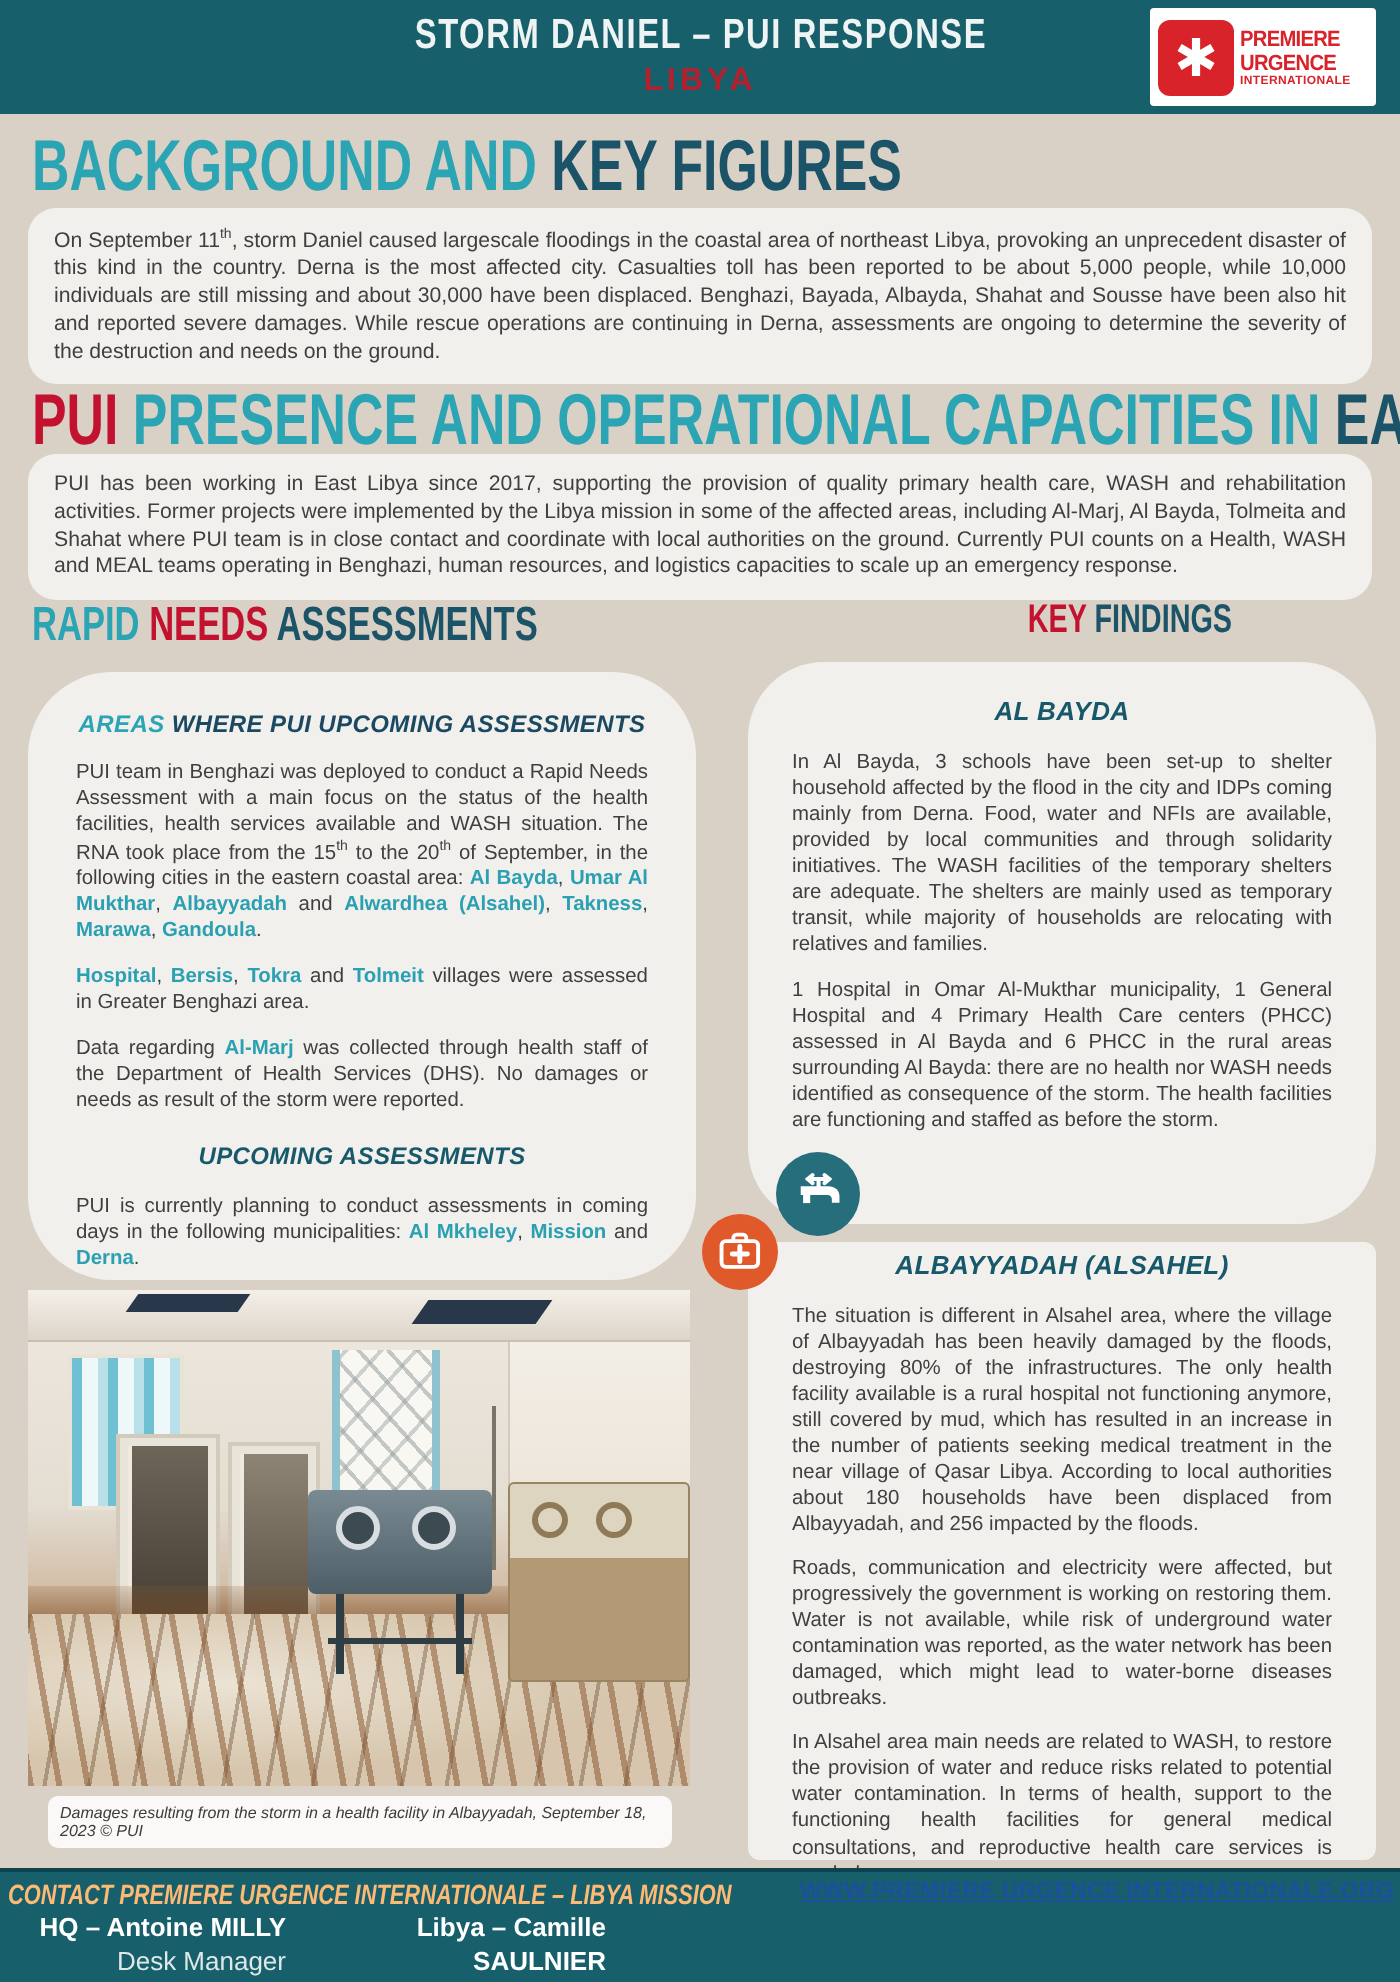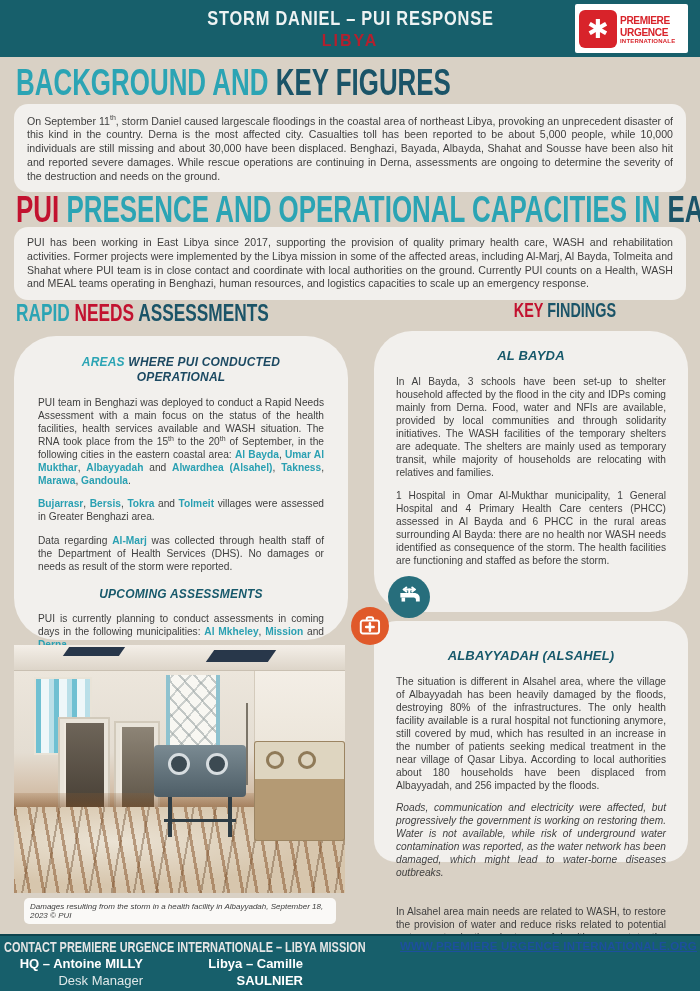--- a/index.html
+++ b/index.html
@@ -29,21 +29,21 @@
 
   
   .wide-box { position:absolute; left:14px; width:672px; background:#f2f0ed; border-radius:14px;
     padding:9px 13px; color:#3f3f3f; font-size:10.6px; line-height:1.3; text-align:justify; }
 
   
   .big-box { position:absolute; background:#f2f0ed; color:#3f3f3f; font-size:10.2px;
     line-height:1.28; text-align:justify; }
   .box-left  { left:14px;  top:336px; width:334px; height:304px; border-radius:42px; padding:16px 24px; }
   .box-r1    { left:374px; top:331px; width:314px; height:281px; border-radius:38px; padding:14px 22px; }
-  .box-r2    { left:374px; top:621px; width:314px; height:241px; border-radius:22px; padding:24px 22px; }
+  .box-r2    { left:374px; top:621px; width:314px; height:309px; border-radius:6px; padding:1px 22px; }
   .box-heading { text-align:center; font-style:italic; font-weight:bold; font-size:12px;
     color:#17596b; margin:3px 0 10px 0; letter-spacing:.2px; }
   .box-heading .hl-light { color:#2ba4b4; } .box-heading .hl-navy { color:#1c4962; }
   .big-box p { margin-bottom:10px; }
   .city { color:#2aa0b2; font-weight:bold; }
   sup { font-size:7px; }
 
   
   .round-icon { position:absolute; border-radius:50%; display:flex; align-items:center; justify-content:center; }
   .icon-tap { left:388px; top:576px; width:42px; height:42px; background:#276e7c; z-index:1; }
@@ -96,22 +96,22 @@
   .ph-equip-right .ring { position:absolute; top:10px; width:18px; height:18px; border-radius:50%;
     border:3px solid #8f7a58; } .ring.r1 { left:12px; } .ring.r2 { left:44px; }
   .ph-pole { position:absolute; left:232px; top:58px; width:2px; height:82px; background:#7b7468; }
 
   .caption { position:absolute; left:24px; top:898px; width:312px; background:#faf9f7;
     border-radius:5px; padding:4px 6px; font-size:8px; font-style:italic; color:#3c3c3c; text-align:left; }
 
   
   .footer { position:absolute; left:0; top:934px; width:700px; height:57px; background:#175f6b;
     border-top:2px solid #0d434d; }
-  .footer-contact-heading { position:absolute; left:4px; top:3px; color:#e5e5e5; font-size:14px;
-    font-weight:bold; white-space:nowrap; }
+  .footer-contact-heading { position:absolute; left:4px; top:3px; color:#fdba74; font-size:14px;
+    font-weight:bold; white-space:nowrap;font-style:italic; }
   .footer-contact-heading .condensed { display:inline-block; transform:scaleX(.78); transform-origin:left center; }
   .footer-link { position:absolute; left:400px; top:4px; width:292px; color:#1d4f9e; font-size:11.5px;
     font-weight:bold; text-decoration:underline; white-space:nowrap; letter-spacing:.2px; }
   .contact-col { position:absolute; top:20px; text-align:right; font-size:13px; line-height:1.3; color:#dfe8e9; }
   .contact-col .name { font-weight:bold; color:#ffffff; }
   .contact-col.col1 { left:5px;  width:138px; }
   .contact-col.col2 { left:158px; width:145px; }
 </style>
 </head>
 <body>
@@ -148,23 +148,23 @@
   </div>
 
   <div class="sec-heading" style="left:16px; top:299px; font-size:24px;">
     <span class="condensed"><span class="hl-light">RAPID </span><span class="hl-red">NEEDS </span><span class="hl-dark">ASSESSMENTS</span></span>
   </div>
   <div class="sec-heading" style="left:440px; top:299px; width:250px; text-align:center; font-size:20px;">
     <span class="condensed" style="transform-origin:center;"><span class="hl-red">KEY </span><span class="hl-dark">FINDINGS</span></span>
   </div>
 
   <div class="big-box box-left">
-    <div class="box-heading"><span class="hl-light">AREAS </span><span class="hl-navy">WHERE PUI CONDUCTED OPERATIONAL</span></div>
+    <div class="box-heading"><span class="hl-light">AREAS </span><span class="hl-navy">WHERE PUI UPCOMING ASSESSMENTS</span></div>
     <p><span>PUI team in Benghazi was deployed to conduct a Rapid Needs Assessment with a main focus on the status of the health facilities, health services available and WASH situation. The RNA took place from the 15</span><sup>th</sup><span> to the 20</span><sup>th</sup><span> of September, in the following cities in the eastern coastal area: </span><span class="city">Al Bayda</span><span>, </span><span class="city">Umar Al Mukthar</span><span>, </span><span class="city">Albayyadah</span><span> and </span><span class="city">Alwardhea (Alsahel)</span><span>, </span><span class="city">Takness</span><span>, </span><span class="city">Marawa</span><span>, </span><span class="city">Gandoula</span><span>.</span></p>
-    <p><span class="city">Bujarrasr</span><span>, </span><span class="city">Bersis</span><span>, </span><span class="city">Tokra</span><span> and </span><span class="city">Tolmeit</span><span> villages were assessed in Greater Benghazi area.</span></p>
+    <p><span class="city">Hospital</span><span>, </span><span class="city">Bersis</span><span>, </span><span class="city">Tokra</span><span> and </span><span class="city">Tolmeit</span><span> villages were assessed in Greater Benghazi area.</span></p>
     <p><span>Data regarding </span><span class="city">Al-Marj</span><span> was collected through health staff of the Department of Health Services (DHS). No damages or needs as result of the storm were reported.</span></p>
     <div class="box-heading" style="margin-top:14px;">UPCOMING ASSESSMENTS</div>
     <p><span>PUI is currently planning to conduct assessments in coming days in the following municipalities: </span><span class="city">Al Mkheley</span><span>, </span><span class="city">Mission</span><span> and </span><span class="city">Derna</span><span>.</span></p>
   </div>
 
   <div class="big-box box-r1">
     <div class="box-heading" style="font-size:13px;">AL BAYDA</div>
     <p>In Al Bayda, 3 schools have been set-up to shelter household affected by the flood in the city and IDPs coming mainly from Derna. Food, water and NFIs are available, provided by local communities and through solidarity initiatives. The WASH facilities of the temporary shelters are adequate. The shelters are mainly used as temporary transit, while majority of households are relocating with relatives and families.</p>
     <p>1 Hospital in Omar Al-Mukthar municipality, 1 General Hospital and 4 Primary Health Care centers (PHCC) assessed in Al Bayda and 6 PHCC in the rural areas surrounding Al Bayda: there are no health nor WASH needs identified as consequence of the storm. The health facilities are functioning and staffed as before the storm.</p>
   </div>
@@ -186,21 +186,21 @@
     <svg viewBox="0 0 24 24" aria-hidden="true">
       <rect x="3.5" y="7" width="17" height="12" rx="2" fill="none" stroke="#ffffff" stroke-width="1.8"></rect>
       <path d="M9 7V5.5A1.5 1.5 0 0 1 10.5 4h3A1.5 1.5 0 0 1 15 5.5V7" fill="none" stroke="#ffffff" stroke-width="1.8"></path>
       <path d="M12 9.5v7M8.5 13h7" stroke="#ffffff" stroke-width="2.3" stroke-linecap="round"></path>
     </svg>
   </div>
 
   <div class="big-box box-r2">
     <div class="box-heading" style="font-size:13px;">ALBAYYADAH (ALSAHEL)</div>
     <p style="margin-bottom:9px;">The situation is different in Alsahel area, where the village of Albayyadah has been heavily damaged by the floods, destroying 80% of the infrastructures. The only health facility available is a rural hospital not functioning anymore, still covered by mud, which has resulted in an increase in the number of patients seeking medical treatment in the near village of Qasar Libya. According to local authorities about 180 households have been displaced from Albayyadah, and 256 impacted by the floods.</p>
-    <p style="margin-bottom:26px;font-style:italic;">Roads, communication and electricity were affected, but progressively the government is working on restoring them. Water is not available, while risk of underground water contamination was reported, as the water network has been damaged, which might lead to water-borne diseases outbreaks.</p>
+    <p style="margin-bottom:9px;">Roads, communication and electricity were affected, but progressively the government is working on restoring them. Water is not available, while risk of underground water contamination was reported, as the water network has been damaged, which might lead to water-borne diseases outbreaks.</p>
     <p>In Alsahel area main needs are related to WASH, to restore the provision of water and reduce risks related to potential water contamination. In terms of health, support to the functioning health facilities for general medical consultations, and reproductive health care services is needed.</p>
   </div>
 
   <div class="photo">
     <div class="ph-wall"></div>
     <div class="ph-wall-right"></div>
     <div class="ph-ceiling"></div>
     <div class="ph-vent v1"></div>
     <div class="ph-vent v2"></div>
     <div class="ph-window1"></div>

